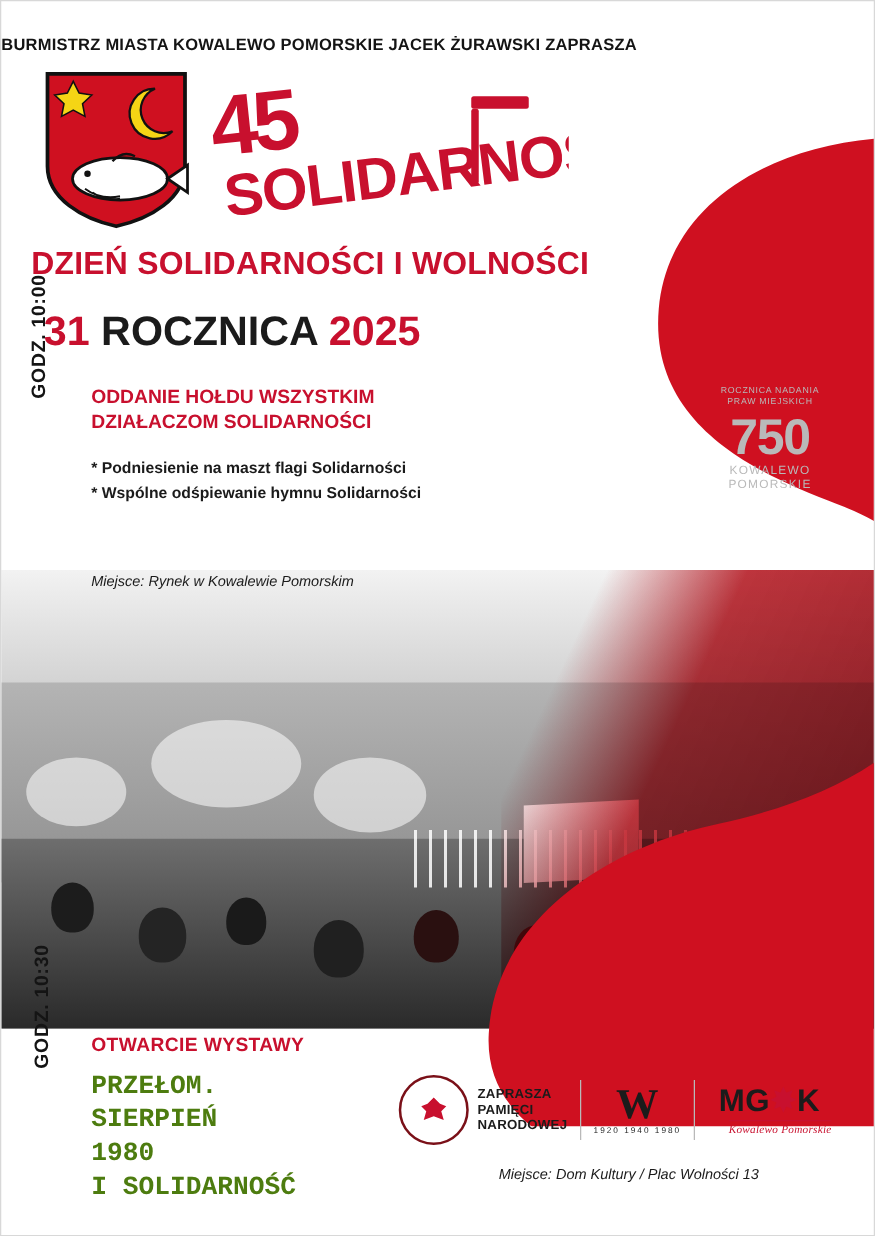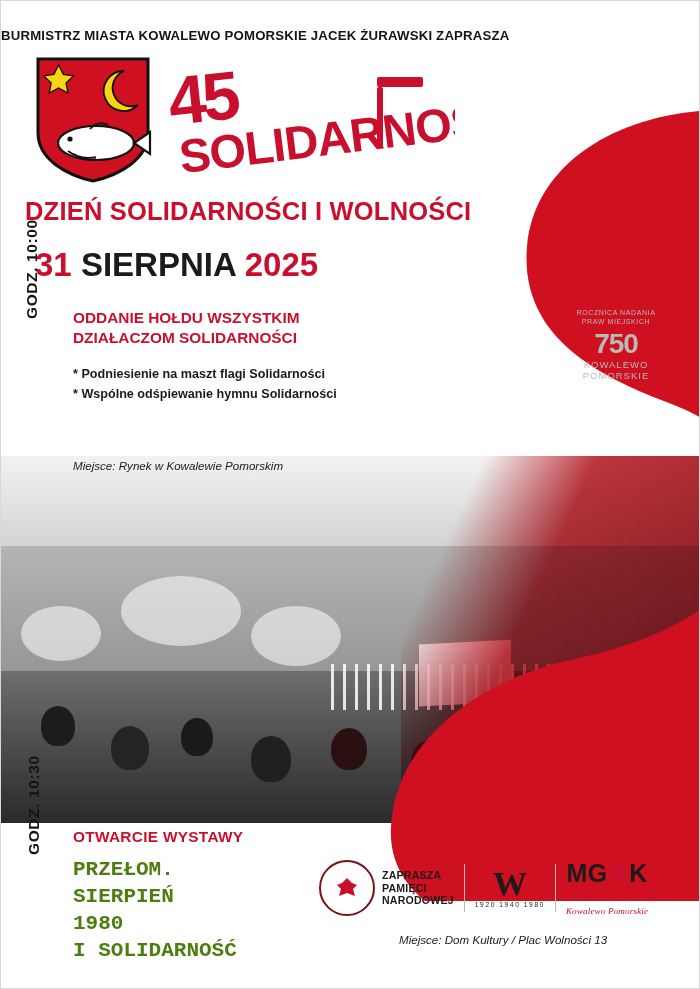--- a/index.html
+++ b/index.html
@@ -151,21 +151,21 @@
     text-align: center;
     z-index: 8;
     color: #b9b9b9;
   }
   .watermark .wm-top {
     font-size: 7px;
     letter-spacing: 0.6px;
     line-height: 1.25;
   }
   .watermark .wm-num {
-    font-size: 28px;
+    font-size: 40px;
     font-weight: bold;
     letter-spacing: -1px;
     line-height: 1;
     margin: 3px 0 1px 0;
   }
   .watermark .wm-bot {
     font-size: 9.5px;
     letter-spacing: 1px;
     line-height: 1.2;
   }
@@ -320,22 +320,23 @@
     letter-spacing: 0.5px;
   }
   .logo-mgok .mg-main .star { color: #c8102e; }
   .logo-mgok .mg-sub {
     font-size: 9px;
     color: #c8102e;
     font-family: "Liberation Serif", serif;
     font-style: italic;
     border-top: 1px solid #c8102e;
     margin-top: 2px;
-    padding-top: 18px;
+    padding-top: 2px;
     letter-spacing: 0.2px;
+    margin-left: 17px;
   }
 </style>
 </head>
 <body>
 
 <div class="poster">
 
   <div class="header-line">BURMISTRZ MIASTA KOWALEWO POMORSKIE JACEK ŻURAWSKI ZAPRASZA</div>
 
   <div class="crest">
@@ -373,21 +374,21 @@
       <path d="M404 96 C316 92 232 134 226 206 C220 282 300 312 356 336
                C420 364 456 418 444 486 C430 566 330 608 244 628
                C156 648 82 702 80 778 C78 840 140 872 210 878" fill="none" stroke="#ffffff" stroke-width="0"></path>
     </svg>
   </div>
 
   <div class="title-main">DZIEŃ SOLIDARNOŚCI I WOLNOŚCI</div>
 
   <div class="title-date">
     <span class="d1">31</span>
-    <span class="d2">SIERPNIA</span>
+    <span class="d2">ROCZNICA</span>
     <span class="d3">2025</span>
   </div>
 
   <div class="hour-vert" id="hour1">GODZ. 10:00</div>
 
   <div class="prog1-title">
     <div>ODDANIE HOŁDU WSZYSTKIM</div>
     <div>DZIAŁACZOM SOLIDARNOŚCI</div>
   </div>
   <div class="prog1-list">

